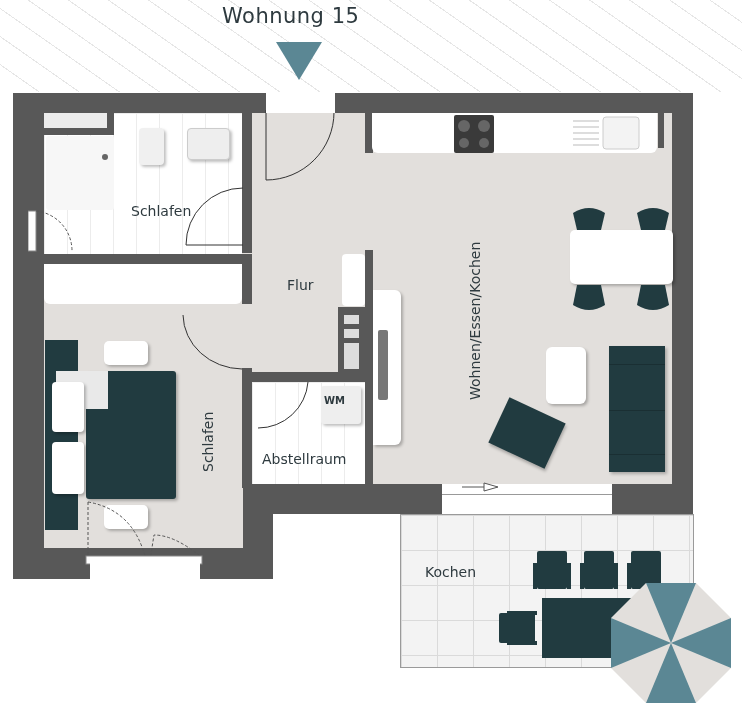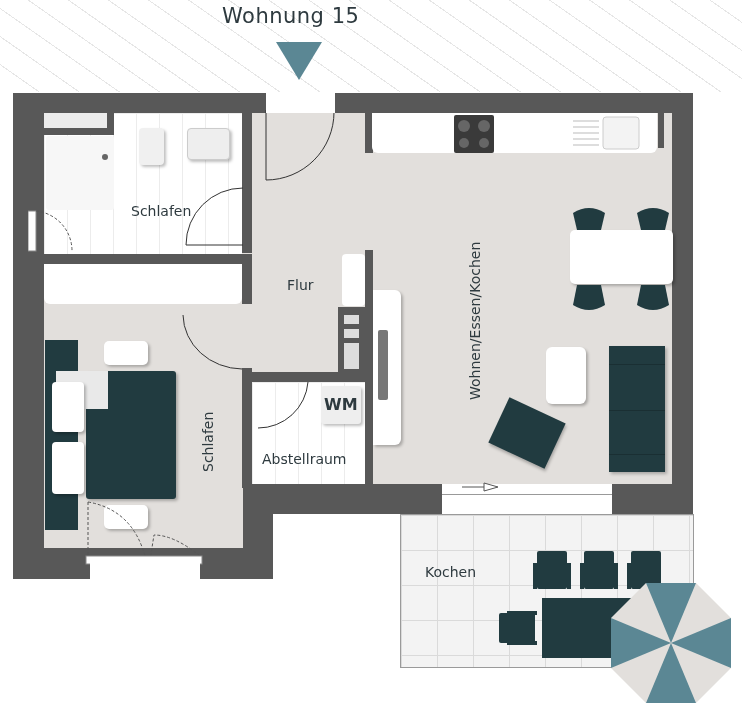--- a/index.html
+++ b/index.html
@@ -95,21 +95,21 @@
 <div class="abs white" style="left:342px;top:254px;width:23px;height:52px;border-radius:4px"></div>
 <div class="abs wall" style="left:338px;top:307px;width:27px;height:66px">
   <div class="abs" style="left:6px;top:8px;width:15px;height:9px;background:#ddd"></div>
   <div class="abs" style="left:6px;top:22px;width:15px;height:9px;background:#ddd"></div>
   <div class="abs" style="left:6px;top:36px;width:15px;height:26px;background:#ddd"></div>
 </div>
 
 <div class="abs wall" style="left:252px;top:372px;width:120px;height:10px"></div>
 <div class="abs tile" style="left:252px;top:382px;width:113px;height:102px"></div>
 <div class="abs shadow" style="left:321px;top:386px;width:40px;height:38px;background:#eee;border-radius:3px"></div>
-<div class="abs lbl" style="left:324px;top:395px;font-weight:bold;font-size:16px">WM</div>
+<div class="abs lbl" style="left:324px;top:395px;font-weight:bold;font-size:10px">WM</div>
 <div class="abs lbl" style="left:262px;top:451px">Abstellraum</div>
 <svg class="abs" style="left:256px;top:380px" width="55" height="52">
   <path d="M52,2 A50,50 0 0 1 2,48" fill="none" stroke="#333"></path>
 </svg>
 
 <div class="abs white" style="left:372px;top:113px;width:285px;height:40px;border-radius:0 0 6px 6px"></div>
 <svg class="abs" style="left:454px;top:115px" width="40" height="38">
   <rect width="40" height="38" rx="2" fill="#3a3a3a"></rect>
   <circle cx="10" cy="11" r="6" fill="#666"></circle>
     <circle cx="30" cy="11" r="6" fill="#666"></circle>

